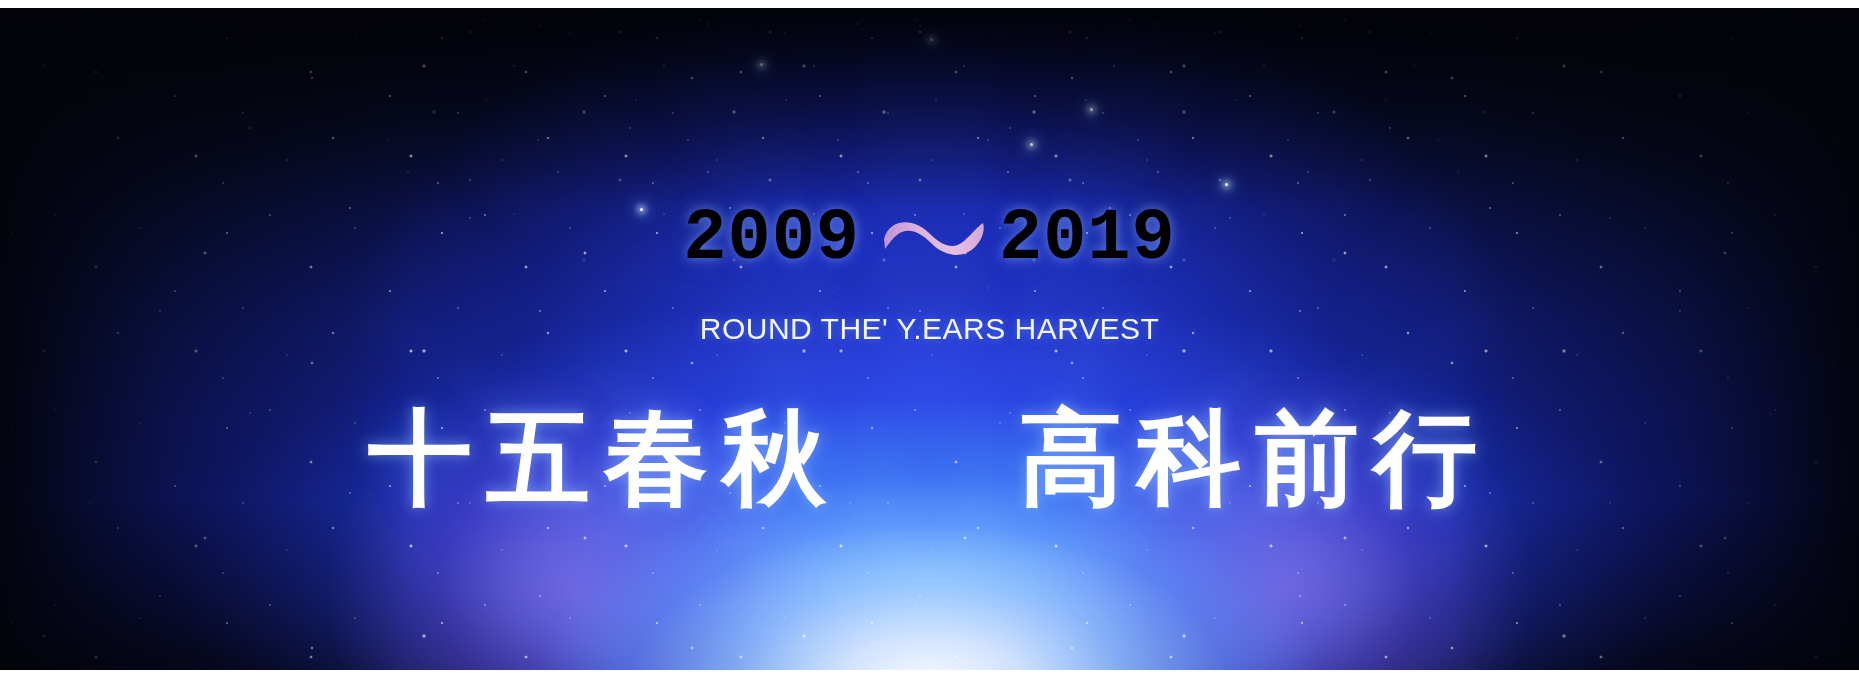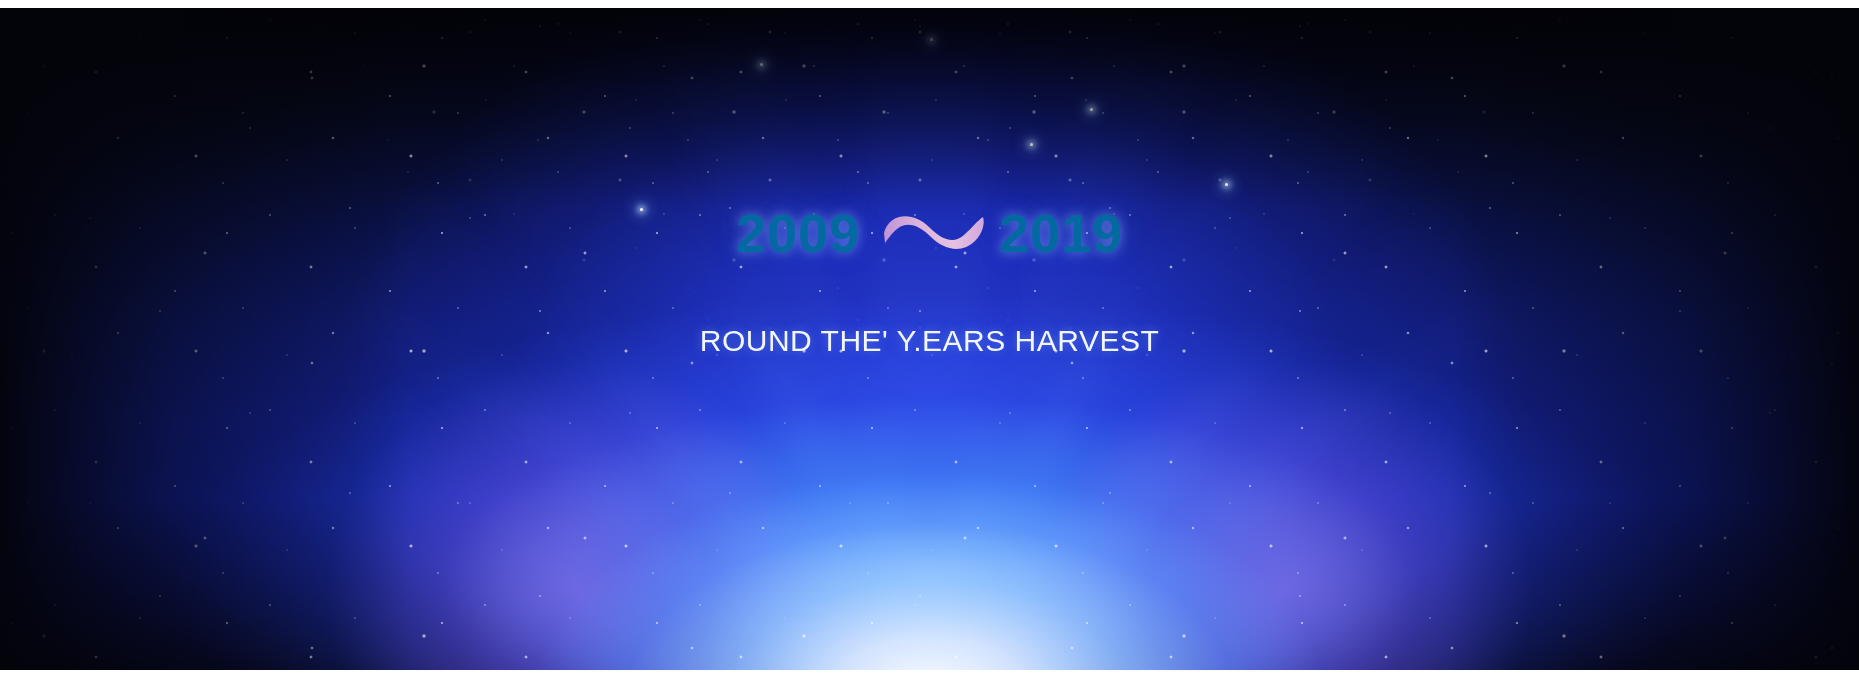--- a/index.html
+++ b/index.html
@@ -245,42 +245,42 @@
     position: absolute;
     left: 0;
     top: 195px;
     width: 1859px;
     text-align: center;
     white-space: nowrap;
   }
   .year {
     display: inline-block;
     vertical-align: middle;
-    font-family: Liberation Sans, sans-serif;
+    font-family: Liberation Mono, monospace;
     font-weight: 700;
-    font-size: 54px;
+    font-size: 72px;
     line-height: 1;
-    color: #0369a1;
+    color: #000000;
     letter-spacing: 1px;
     text-shadow: 0 0 12px rgba(150,190,255,.55), 0 0 26px rgba(80,130,255,.30);
   }
   .tilde-wrap {
     display: inline-block;
     vertical-align: middle;
     width: 112px;
     height: 60px;
     margin: 0 4px 0 14px;
     position: relative;
   }
   .tilde-wrap svg { display: block; }
 
   .subtitle {
     position: absolute;
     left: 0;
-    top: 316px;
+    top: 304px;
     width: 1859px;
     text-align: center;
     font-family: "Liberation Sans", sans-serif;
     font-weight: 400;
     font-size: 30px;
     letter-spacing: 0.5px;
     color: #f2f6ff;
     text-shadow: 0 0 10px rgba(130,175,255,.5);
   }
 
@@ -374,18 +374,23 @@
                    C106,20 104,30 96,38 C84,50 66,48 52,34 C40,22 28,18 18,26
                    C12,31 9,36 6,40 Z" fill="url(#tildeGrad)" opacity="0.95"></path>
         </svg>
       </span>
 
       <span class="year">2019</span>
     </div>
 
     <div class="subtitle">ROUND THE' Y.EARS  HARVEST</div>
 
+    <div class="cn-row">
+      <span class="cn-phrase">十五春秋</span>
+      <span class="cn-gap"></span>
+      <span class="cn-phrase">高科前行</span>
+    </div>
 
   </div>
 
   <div class="strip-bottom"></div>
 
 </div>
 
 </body></html>

